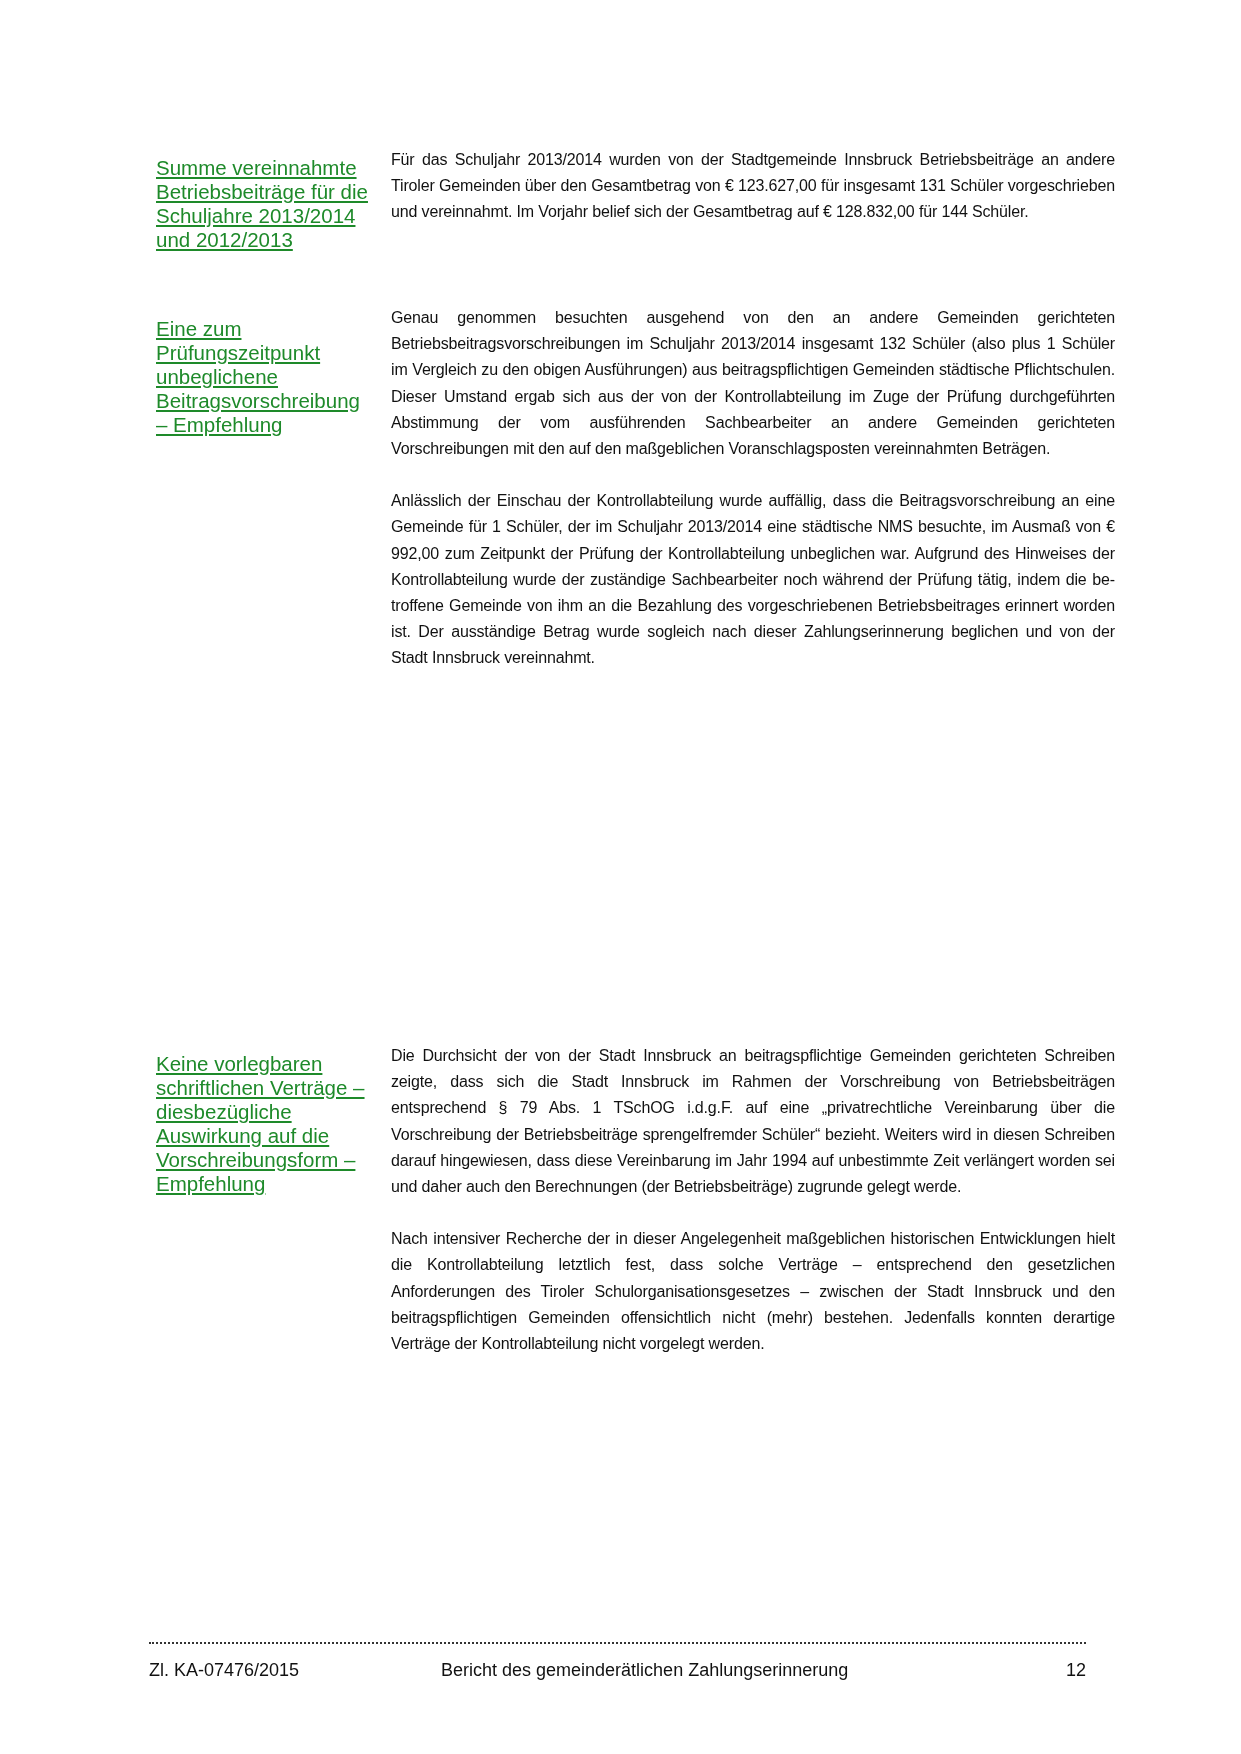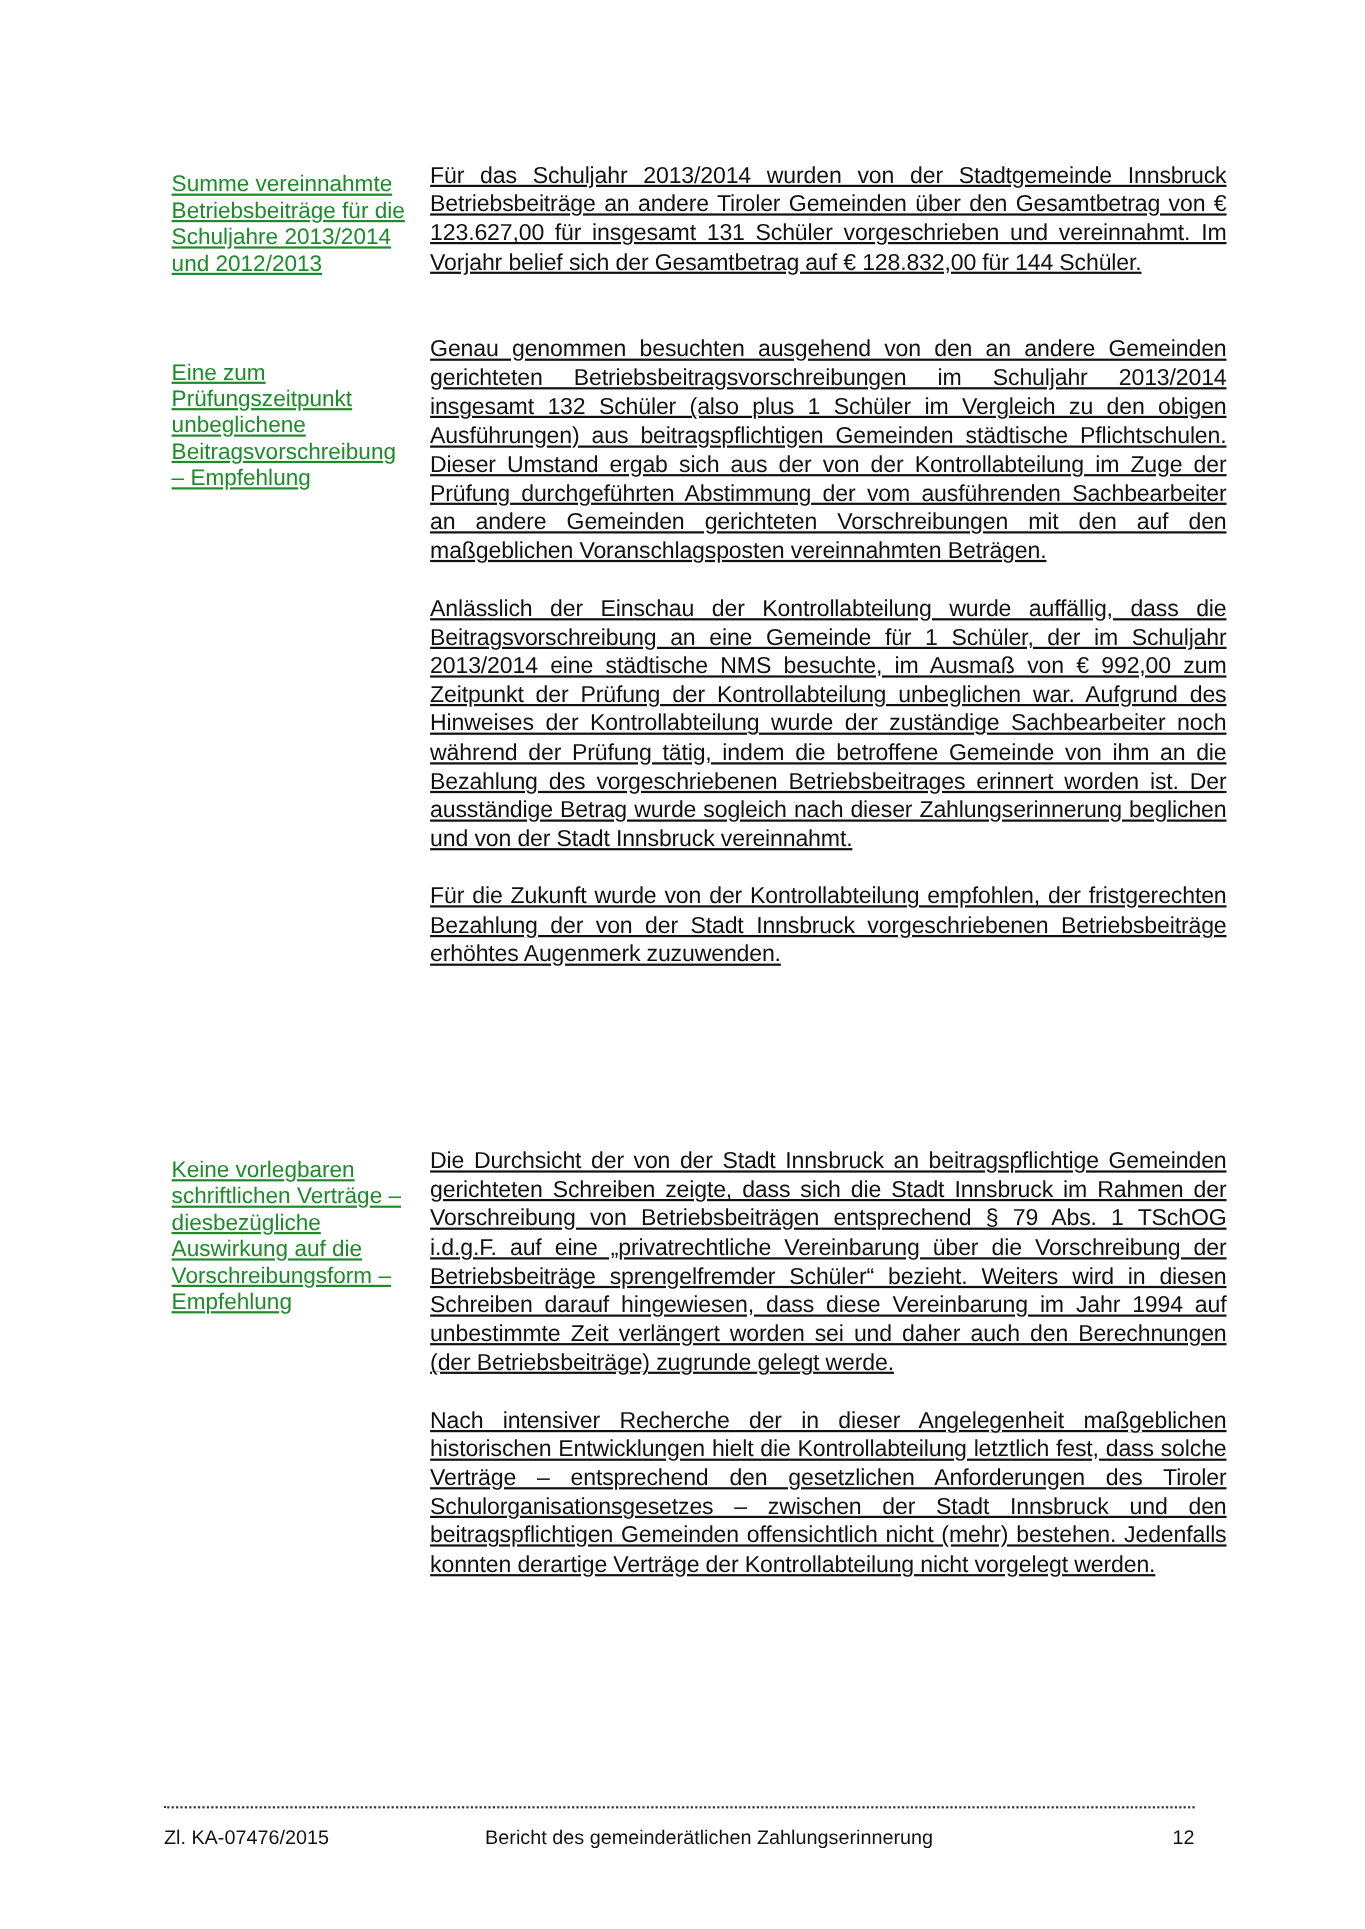--- a/index.html
+++ b/index.html
@@ -2,23 +2,23 @@
 <html><head>
 <meta charset="utf-8">
 <style>
   html, body { margin: 0; padding: 0; background: #ffffff; }
   body { width: 1241px; height: 1754px; position: relative; overflow: hidden;
          font-family: "Liberation Sans", sans-serif; color: #111111; }
   .page { position: absolute; left: 0; top: 0; width: 1241px; height: 1754px; }
   .side { position: absolute; left: 149px; width: 235px; color: #1e8a2a;
           font-size: 20.5px; line-height: 24px; }
   .side p { margin: 7px; text-decoration: underline; }
-  .body { position: absolute; left: 391px; width: 724px; font-size: 21px;
+  .body { position: absolute; left: 391px; width: 724px; font-size: 16px;
           line-height: 26.2px; text-align: justify; hyphens: manual;
-          letter-spacing: -0.15px; text-decoration: underline; }
+          letter-spacing: -0.15px; }
   .body p { margin: 0 0 26px 0; }
   .body p:last-child { margin-bottom: 0; }
   .footer-rule { position: absolute; left: 149px; top: 1642px; width: 937px; height: 0;
                  border-top: 2px dotted #333333; }
   .footer { position: absolute; top: 1660px; left: 149px; width: 937px; height: 24px;
             font-size: 18px; color: #111111; }
   .footer .ref { position: absolute; left: 0; }
   .footer .title { position: absolute; left: 292px; }
   .footer .page-num { position: absolute; right: 0; }
 </style>
@@ -27,27 +27,26 @@
 
 <div class="page">
 
   <div class="side" style="top:149px;">
     <p>Summe vereinnahmte Betriebsbeiträge für die Schuljahre 2013/2014 und 2012/2013</p>
   </div>
   <div class="body" style="top:147px;">
     <p>Für das Schuljahr 2013/2014 wurden von der Stadtgemeinde Innsbruck Betriebsbeiträge an andere Tiroler Gemeinden über den Gesamtbetrag von € 123.627,00 für insgesamt 131 Schüler vorgeschrieben und ver­einnahmt. Im Vorjahr belief sich der Gesamtbetrag auf € 128.832,00 für 144 Schüler.</p>
   </div>
 
-  <div class="side" style="top:320px;">
+  <div class="side" style="top:310px;">
     <p>Eine zum Prüfungszeitpunkt unbeglichene Beitragsvorschreibung – Empfehlung</p>
   </div>
   <div class="body" style="top:305px;">
     <p>Genau genommen besuchten ausgehend von den an andere Gemein­den gerichteten Betriebsbeitragsvorschreibungen im Schuljahr 2013/2014 insgesamt 132 Schüler (also plus 1 Schüler im Vergleich zu den obigen Ausführungen) aus beitragspflichtigen Gemeinden städti­sche Pflichtschulen. Dieser Umstand ergab sich aus der von der Kon­trollabteilung im Zuge der Prüfung durchgeführten Abstimmung der vom ausführenden Sachbearbeiter an andere Gemeinden gerichteten Vorschreibungen mit den auf den maßgeblichen Voranschlagsposten vereinnahmten Beträgen.</p>
     <p>Anlässlich der Einschau der Kontrollabteilung wurde auffällig, dass die Beitragsvorschreibung an eine Gemeinde für 1 Schüler, der im Schul­jahr 2013/2014 eine städtische NMS besuchte, im Ausmaß von € 992,00 zum Zeitpunkt der Prüfung der Kontrollabteilung unbeglichen war. Aufgrund des Hinweises der Kontrollabteilung wurde der zustän­dige Sachbearbeiter noch während der Prüfung tätig, indem die be­troffene Gemeinde von ihm an die Bezahlung des vorgeschriebenen Betriebsbeitrages erinnert worden ist. Der ausständige Betrag wurde sogleich nach dieser Zahlungserinnerung beglichen und von der Stadt Innsbruck vereinnahmt.</p>
-    <p>Für die Zukunft wurde von der Kontrollabteilung empfohlen, der fristge­rechten Bezahlung der von der Stadt Innsbruck vorgeschriebenen Be­triebsbeiträge erhöhtes Augenmerk zuzuwenden.</p>
   </div>
 
   <div class="side" style="top:1045px;">
     <p>Keine vorlegbaren schriftlichen Verträge – diesbezügliche Auswirkung auf die Vorschreibungsform – Empfehlung</p>
   </div>
   <div class="body" style="top:1043px;">
     <p>Die Durchsicht der von der Stadt Innsbruck an beitragspflichtige Ge­meinden gerichteten Schreiben zeigte, dass sich die Stadt Innsbruck im Rahmen der Vorschreibung von Betriebsbeiträgen entsprechend § 79 Abs. 1 TSchOG i.d.g.F. auf eine „privatrechtliche Vereinbarung über die Vorschreibung der Betriebsbeiträge sprengelfremder Schüler“ bezieht. Weiters wird in diesen Schreiben darauf hingewiesen, dass diese Vereinbarung im Jahr 1994 auf unbestimmte Zeit verlängert wor­den sei und daher auch den Berechnungen (der Betriebsbeiträge) zu­grunde gelegt werde.</p>
     <p>Nach intensiver Recherche der in dieser Angelegenheit maßgeblichen historischen Entwicklungen hielt die Kontrollabteilung letztlich fest, dass solche Verträge – entsprechend den gesetzlichen Anforderungen des Tiroler Schulorganisationsgesetzes – zwischen der Stadt Innsbruck und den beitragspflichtigen Gemeinden offensichtlich nicht (mehr) be­stehen. Jedenfalls konnten derartige Verträge der Kontrollabteilung nicht vorgelegt werden.</p>
   </div>
 

